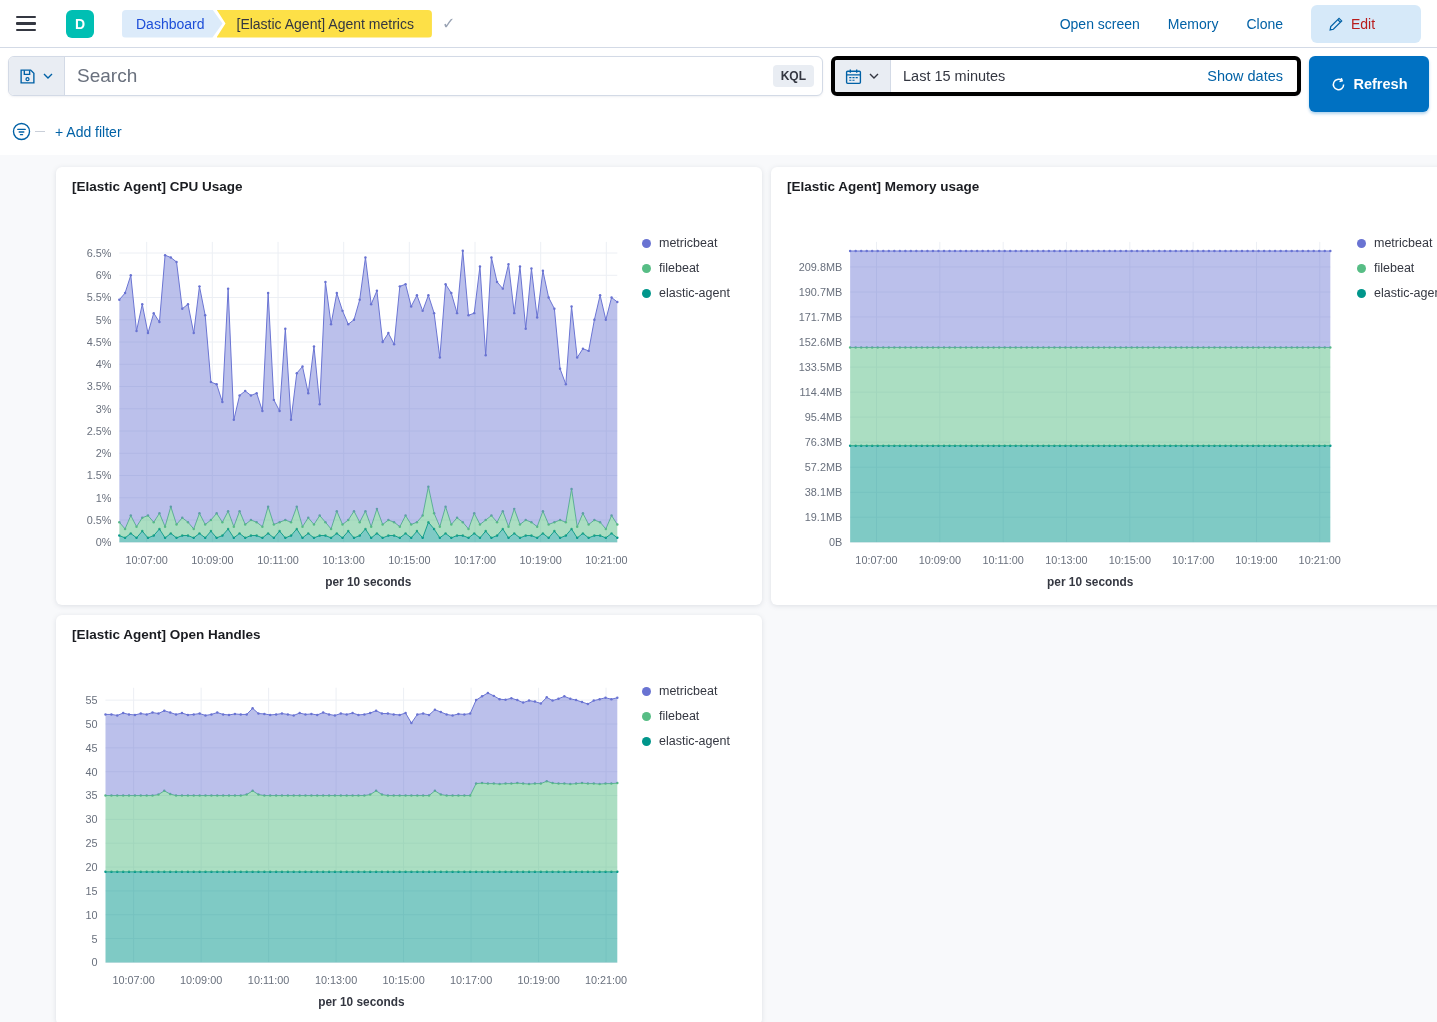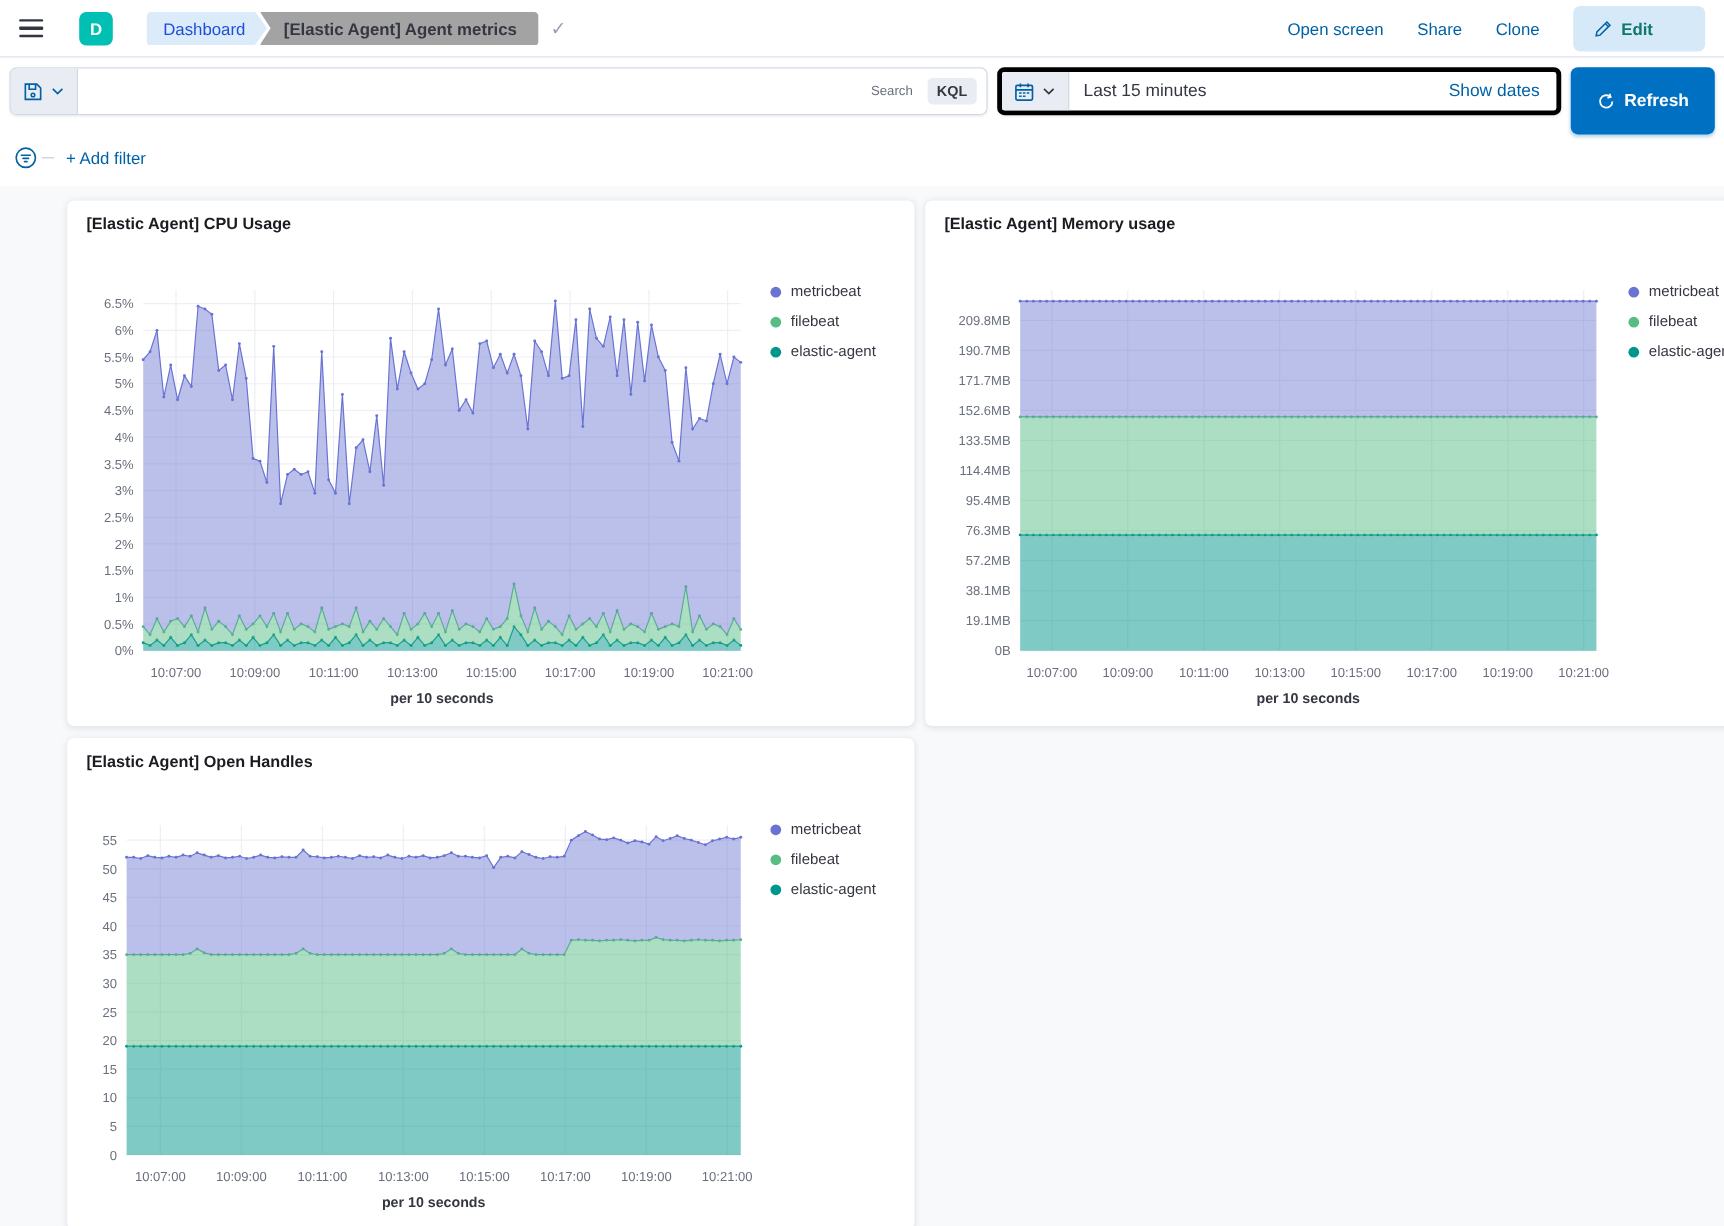--- a/index.html
+++ b/index.html
@@ -19,45 +19,45 @@
     width:28px; height:28px; border-radius:6px; background:#00BFB3; color:#fff;
     font-weight:bold; font-size:14px; display:flex; align-items:center; justify-content:center; margin-left:14px;
   }
   .crumbs { display:flex; align-items:center; margin-left:16px; }
   .crumb { height:28px; display:flex; align-items:center; font-size:14px; padding:0 18px 0 14px; }
   .crumb.first {
     background:#DCEBFA; color:#1d4ed8; font-weight:500; border-radius:4px 0 0 4px;
     clip-path: polygon(0 0, calc(100% - 10px) 0, 100% 50%, calc(100% - 10px) 100%, 0 100%);
   }
   .crumb.last {
-    background:#a3a3a3; color:#343741; font-weight:700; border-radius:0 4px 4px 0;
+    background:#fde047; color:#343741; font-weight:400; border-radius:0 4px 4px 0;
     clip-path: polygon(0 0, 100% 0, 100% 100%, 0 100%, 9px 50%);
     padding-left:20px; margin-left:-6px;
   }
   .crumb-check { color:#98A2B3; font-size:16px; margin-left:10px; }
   .top-actions { margin-left:auto; display:flex; align-items:center; gap:28px; }
   .top-link { color:#0061A6; font-size:14px; font-weight:500; text-decoration:none; cursor:pointer; }
   .edit-btn {
-    background:#D6E9F9; color:#0f766e; border:none; height:38px; padding:0 18px; min-width:110px;
-    border-radius:6px; font-size:14px; font-weight:700; display:flex; align-items:center; gap:8px; cursor:pointer;
+    background:#D6E9F9; color:#b91c1c; border:none; height:38px; padding:0 18px; min-width:110px;
+    border-radius:6px; font-size:14px; font-weight:400; display:flex; align-items:center; gap:8px; cursor:pointer;
     font-family:inherit;
   }
   
   .toolbar { background:#fff; padding:8px 8px 0 8px; display:flex; gap:8px; }
   .search-box {
     flex:1; height:40px; background:#fff; border:1px solid #D3DAE6; border-radius:6px;
     display:flex; align-items:center; overflow:hidden; box-shadow:0 1px 2px rgba(152,162,179,.15);
   }
   .prepend {
     background:#E9EDF3; height:100%; display:flex; align-items:center; padding:0 10px; gap:6px;
     border-right:1px solid #D3DAE6; cursor:pointer;
   }
   .search-input {
-    border:none; outline:none; flex:1; font-size:11px; padding:0 12px; color:#343741;
-    font-family:inherit; background:transparent;text-align:right;
+    border:none; outline:none; flex:1; font-size:19px; padding:0 12px; color:#343741;
+    font-family:inherit; background:transparent;
   }
   .search-input::placeholder { color:#69707D; }
   .kql-badge {
     background:#E9EDF3; color:#343741; font-size:12px; font-weight:600;
     padding:4px 8px; border-radius:4px; margin-right:8px; cursor:pointer;
   }
   .date-box {
     width:470px; height:40px; background:#fff; border:4px solid #000000; border-radius:6px;
     display:flex; align-items:center; overflow:hidden; box-shadow:0 1px 2px rgba(152,162,179,.15);
   }
@@ -102,21 +102,21 @@
       <span></span>
     </div>
   <div class="app-badge">D</div>
   <nav class="crumbs">
     <div class="crumb first">Dashboard</div>
     <div class="crumb last">[Elastic Agent] Agent metrics</div>
     <span class="crumb-check">✓</span>
   </nav>
   <div class="top-actions">
     <a class="top-link">Open screen</a>
-    <a class="top-link">Share</a>
+    <a class="top-link">Memory</a>
     <a class="top-link">Clone</a>
     <button class="edit-btn">
       <svg width="14" height="14" viewBox="0 0 16 16">
         <path d="M11.5 1.5l3 3L5 14l-3.7.7L2 11 11.5 1.5z M10 3l3 3" fill="none" stroke="#0061A6" stroke-width="1.4"></path>
       </svg>
       <span>Edit</span>
     </button>
   </div>
 </header>
 

